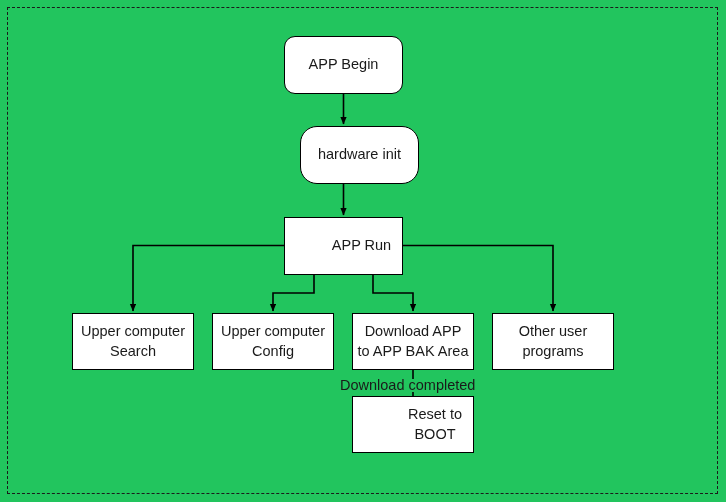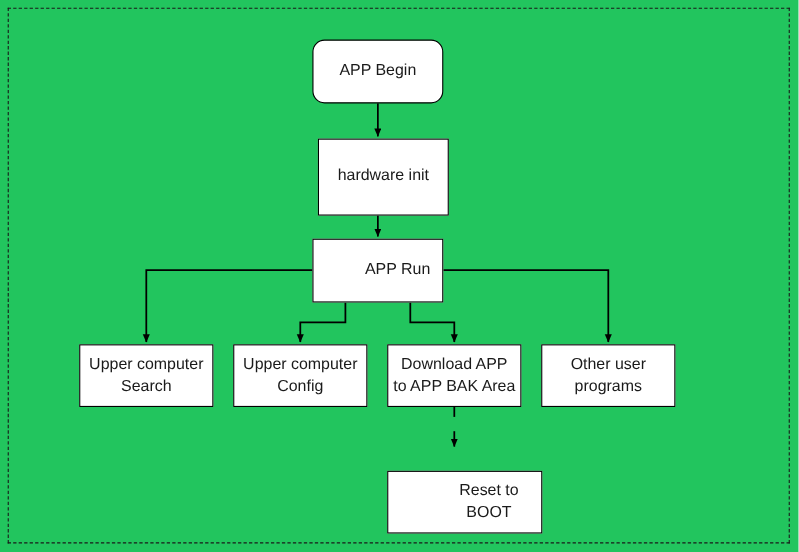--- a/index.html
+++ b/index.html
@@ -86,32 +86,33 @@
 
     <path d="M403,245.5 L553,245.5 L553,311" stroke="#000000" stroke-width="1.6" fill="none" marker-end="url(#arrow)"></path>
 
     <path d="M413,370 L413,379" stroke="#000000" stroke-width="1.6" fill="none"></path>
 
     <path d="M413,392 L413,406" stroke="#000000" stroke-width="1.6" fill="none" marker-end="url(#arrow)"></path>
   </svg>
 
   <div class="node rounded" style="left:284px; top:36px; width:119px; height:58px;">APP Begin</div>
 
-  <div class="node" style="left:289px; top:126px; width:119px; height:70px;">hardware init</div>
+  <div class="node" style="left:300px; top:126px; width:119px; height:58px;border-radius:17px;">hardware init</div>
 
   <div class="node" style="left:284px; top:217px; width:119px; height:58px;padding-left:36px;">APP Run</div>
 
   <div class="node" style="left:72px; top:313px; width:122px; height:57px;">Upper computer
 Search</div>
 
   <div class="node" style="left:212px; top:313px; width:122px; height:57px;">Upper computer
 Config</div>
 
   <div class="node" style="left:492px; top:313px; width:122px; height:57px;">Other user
 programs</div>
 
   <div class="node" style="left:352px; top:313px; width:122px; height:57px;">Download APP
 to APP BAK Area</div>
 
-  <div class="node" style="left:352px; top:428px; width:141px; height:57px;padding-left:44px;">Reset to BOOT</div>
+  <div class="node" style="left:352px; top:396px; width:122px; height:57px;padding-left:44px;">Reset to BOOT</div>
 
+  <div class="edge-label" style="left:340px; top:377px;">Download completed</div>
 
 </div>
 
 </body></html>

